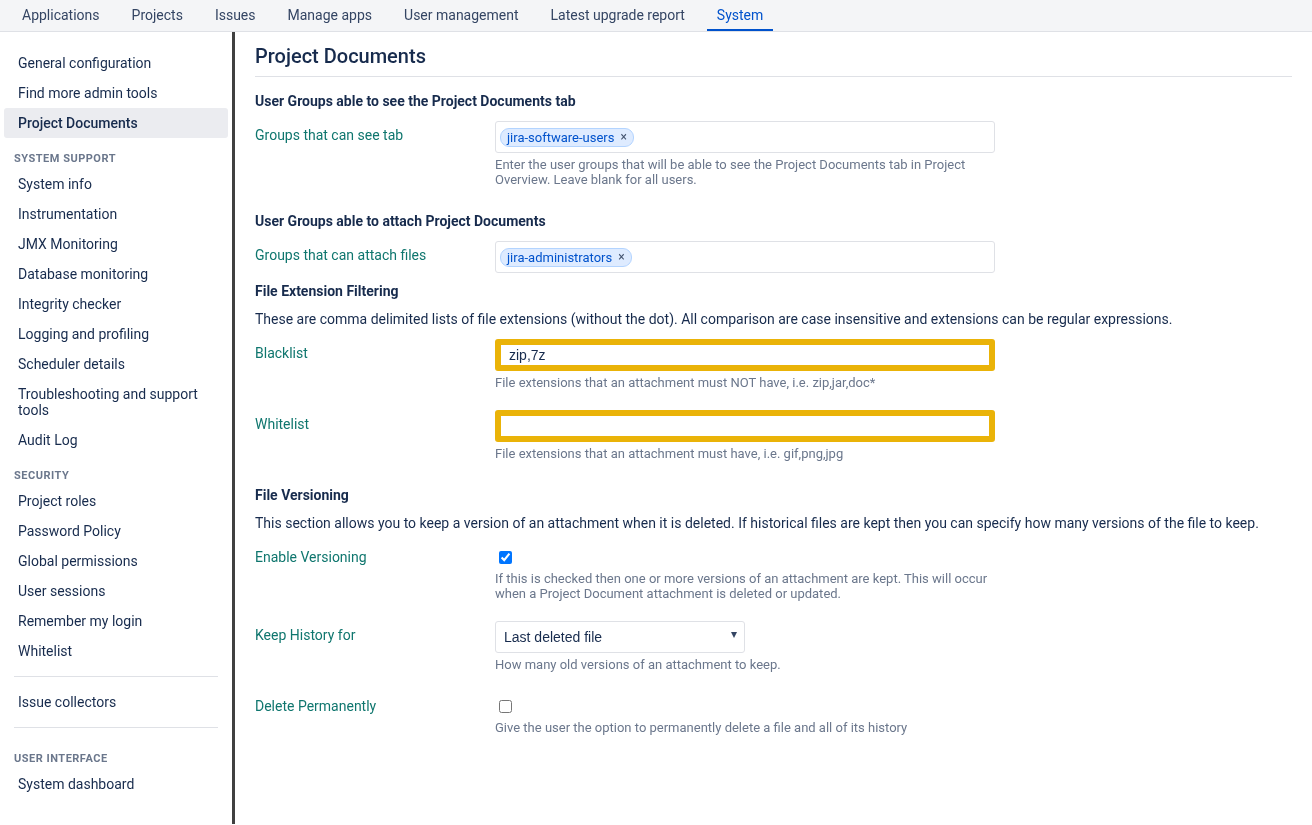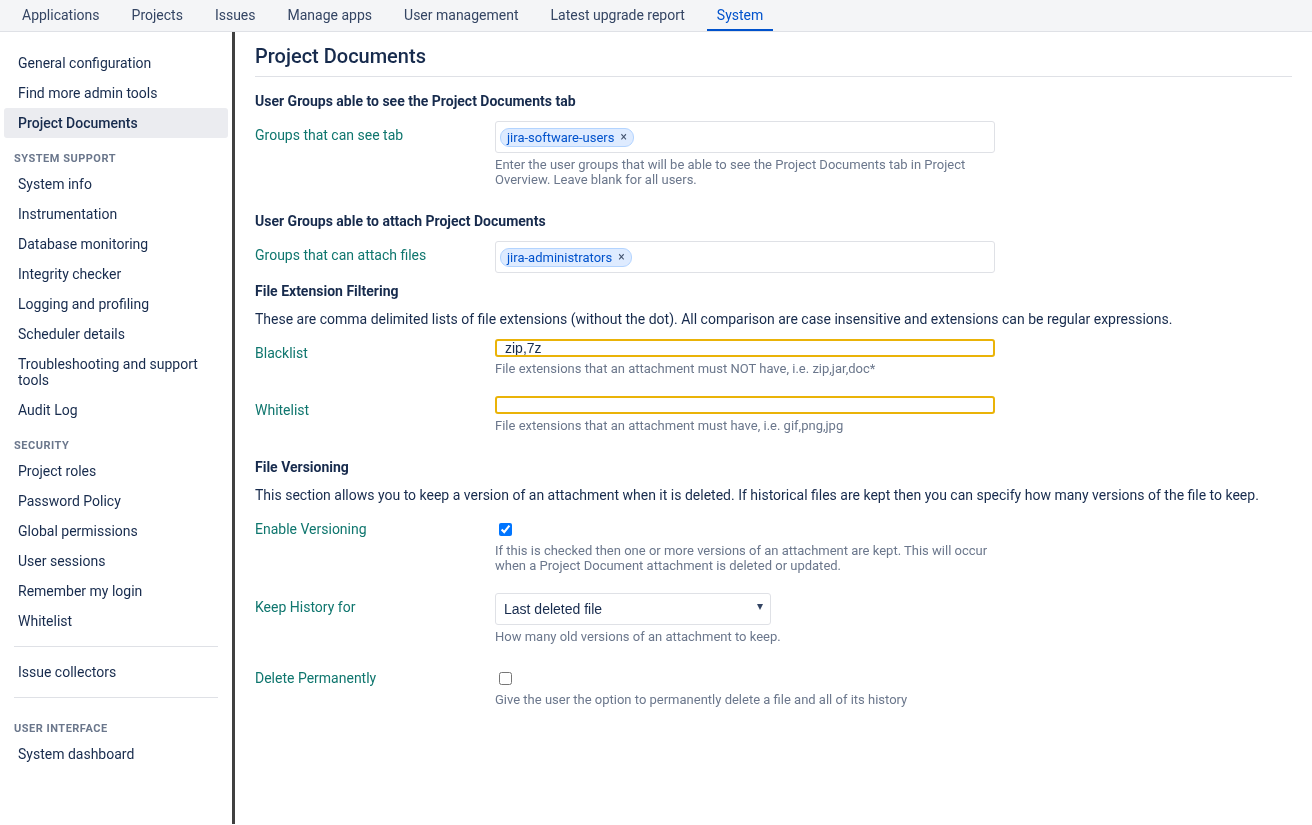--- a/index.html
+++ b/index.html
@@ -105,22 +105,22 @@
     flex: 0 0 500px;
   }
   .help-text {
     color: #6b778c;
     font-size: 13px;
     margin-top: 4px;
     margin-bottom: 16px;
   }
   .text-input {
     width: 500px;
-    height: 18px;
-    border: 2px solid #eab308;
+    height: 32px;
+    border: 6px solid #eab308;
     border-radius: 3px;
     padding: 4px 8px;
     font-size: 14px;
     color: #172b4d;
   }
   .tag-input {
     width: 500px;
     min-height: 32px;
     border: 1px solid #dfe1e6;
     border-radius: 3px;
@@ -140,21 +140,21 @@
     font-size: 13px;
     color: #0052cc;
   }
   .tag-remove {
     margin-left: 6px;
     color: #42526e;
     cursor: pointer;
     font-size: 12px;
   }
   .select {
-    width: 276px;
+    width: 250px;
     height: 32px;
     border: 1px solid #dfe1e6;
     border-radius: 3px;
     padding: 4px 24px 4px 8px;
     font-size: 14px;
     background: #fff;
     appearance: none;
     -webkit-appearance: none;
     color: #172b4d;
   }
@@ -190,20 +190,21 @@
 
 <div class="container">
   <div class="sidebar">
     <div class="sidebar-item">General configuration</div>
     <div class="sidebar-item">Find more admin tools</div>
     <div class="sidebar-item selected">Project Documents</div>
 
     <div class="sidebar-heading">SYSTEM SUPPORT</div>
     <div class="sidebar-item">System info</div>
     <div class="sidebar-item">Instrumentation</div>
+    <div class="sidebar-item">JMX Monitoring</div>
     <div class="sidebar-item">Database monitoring</div>
     <div class="sidebar-item">Integrity checker</div>
     <div class="sidebar-item">Logging and profiling</div>
     <div class="sidebar-item">Scheduler details</div>
     <div class="sidebar-item">Troubleshooting and support tools</div>
     <div class="sidebar-item">Audit Log</div>
 
     <div class="sidebar-heading">SECURITY</div>
     <div class="sidebar-item">Project roles</div>
     <div class="sidebar-item">Password Policy</div>

